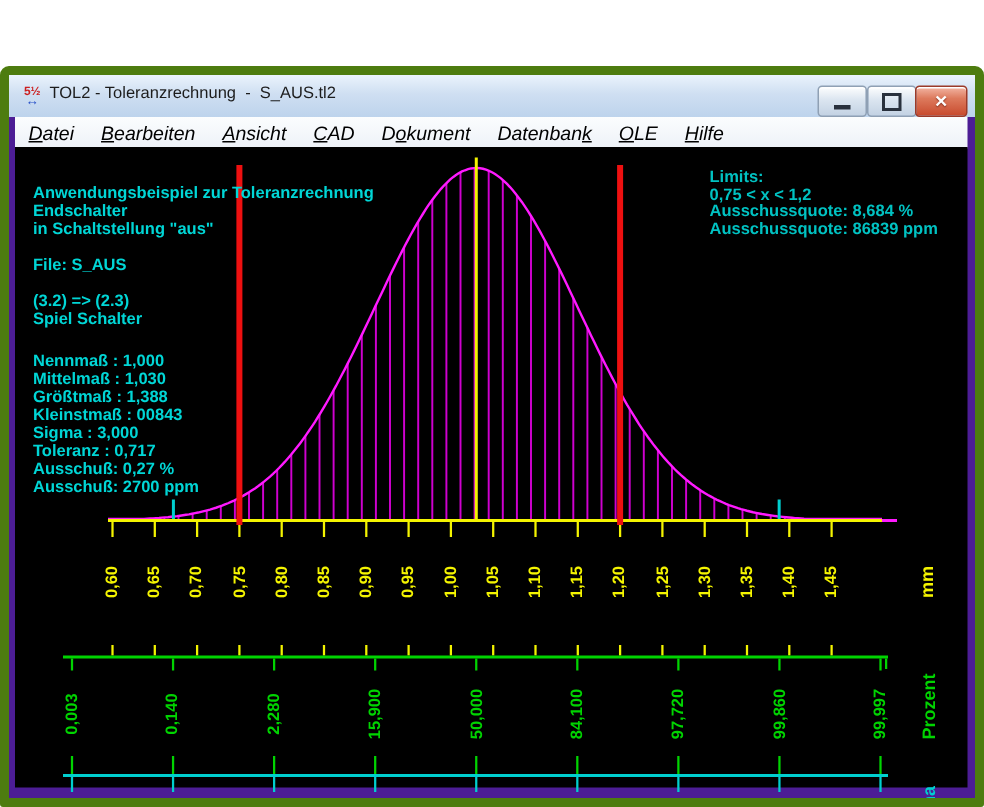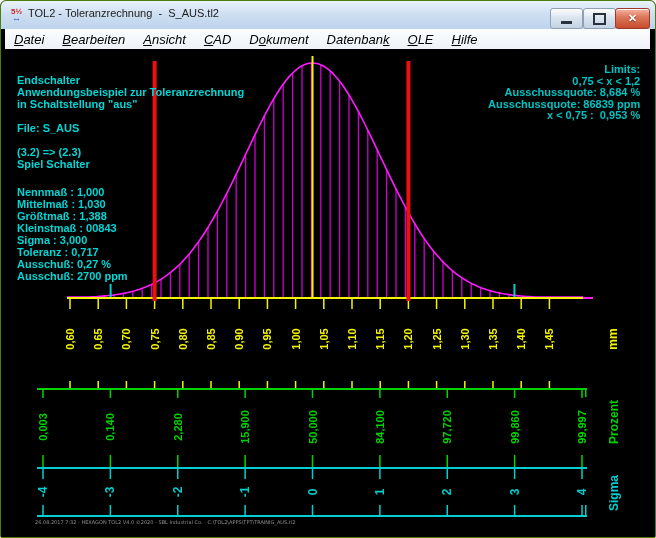--- a/index.html
+++ b/index.html
@@ -1,17 +1,17 @@
 <!DOCTYPE html>
 <html><head>
 <meta charset="utf-8">
 <style>
   html,body{margin:0;padding:0;background:#fff;}
   #stage{position:relative;width:656px;height:538px;font-family:"Liberation Sans",sans-serif;overflow:hidden;}
-  .win{position:absolute;inset:0;background:#000000;border:1px solid #4d7c0f;border-radius:6px 6px 2px 2px;overflow:hidden;}
+  .win{position:absolute;inset:0;background:#4c1d95;border:6px solid #4d7c0f;border-radius:6px 6px 2px 2px;overflow:hidden;margin-top:44px;}
   .titlebar{position:absolute;top:0;left:0;right:0;height:28px;
     background:linear-gradient(#eaf3fc,#cfdff2 45%,#bdd3ec);}
   .title-text{position:absolute;left:27px;top:6px;font-size:11px;color:#1c1c1c;white-space:pre;}
   .app-icon{position:absolute;left:7px;top:5px;width:17px;height:17px;display:flex;flex-direction:column;
     align-items:center;justify-content:center;line-height:7px;font-weight:bold;}
   .app-icon .r5{color:#cc2020;font-size:8px;}
   .app-icon .arr{color:#2a52c8;font-size:9px;}
   .winbtn{position:absolute;top:7px;height:19px;width:31px;border:1px solid #8fa0b4;border-radius:3px;
     background:linear-gradient(#fdfefe,#dbe5f0 45%,#c3d2e3);display:flex;align-items:center;justify-content:center;
     box-shadow:inset 0 1px 0 #fff;}
@@ -22,21 +22,21 @@
   .menubar{position:absolute;top:28px;left:4px;right:5px;height:20px;
     background:linear-gradient(#fbfdfe,#eef2f8);border-bottom:1px solid #d2dae4;
     display:flex;align-items:center;font-size:13px;color:#000;}
   .menu-item{padding:2px 9px;white-space:nowrap;font-style:italic;}
   .client{position:absolute;top:48px;left:4px;right:5px;bottom:7px;background:#000;}
   .chart-layer{position:absolute;inset:0;}
   #chart-svg{position:absolute;left:0;top:0;}
   .tblock{position:absolute;font-weight:bold;font-size:11px;line-height:12px;white-space:pre;}
   .desc{left:16px;top:73px;color:#00d6d6;}
   .stats{left:16px;top:185px;color:#00d6d6;}
-  .limits{left:487px;top:63px;line-height:11.5px;color:#00c2c2;text-align:right;}
+  .limits{left:467px;top:63px;line-height:11.5px;color:#00c2c2;}
   .vlab{position:absolute;height:16px;line-height:16px;text-align:center;transform:rotate(-90deg);
     font-weight:bold;font-size:11px;white-space:nowrap;}
   .unit{font-size:12px;}
   .statusline{position:absolute;left:34px;top:518px;font-size:5px;line-height:6px;color:#8f8f8f;
     font-family:"DejaVu Sans",sans-serif;white-space:pre;}
 </style>
 </head>
 <body>
 
 <div id="stage">
@@ -201,23 +201,23 @@
           <rect x="512.875" y="504" width="1.5" height="11" fill="#00cfcf"></rect>
           <rect x="580.25" y="468" width="1.5" height="10" fill="#00cfcf"></rect>
           <rect x="580.25" y="504" width="1.5" height="11" fill="#00cfcf"></rect>
           <rect x="108.60800000000003" y="283" width="2" height="13" fill="#00cfcf"></rect>
           <rect x="512.432" y="283" width="2" height="13" fill="#00cfcf"></rect>
           <rect x="151.60000000000002" y="60" width="4" height="240" fill="#ee1010"></rect>
           <rect x="405.4" y="60" width="4" height="240" fill="#ee1010"></rect>
           <rect x="310.52000000000004" y="55" width="2" height="243" fill="#f4f400"></rect>
         </svg>
 
-      <div class="tblock desc"><div>Endschalter</div><div>Anwendungsbeispiel zur Toleranzrechnung</div><div>in Schaltstellung "aus"</div><div>&nbsp;</div><div>File: S_AUS</div><div>&nbsp;</div><div>(3.2) =&gt; (2.3)</div><div>Spiel Schalter</div></div>
+      <div class="tblock desc"><div>Anwendungsbeispiel zur Toleranzrechnung</div><div>Endschalter</div><div>in Schaltstellung "aus"</div><div>&nbsp;</div><div>File: S_AUS</div><div>&nbsp;</div><div>(3.2) =&gt; (2.3)</div><div>Spiel Schalter</div></div>
       <div class="tblock stats"><div>Nennmaß : 1,000</div><div>Mittelmaß : 1,030</div><div>Größtmaß : 1,388</div><div>Kleinstmaß : 00843</div><div>Sigma : 3,000</div><div>Toleranz : 0,717</div><div>Ausschuß: 0,27 %</div><div>Ausschuß: 2700 ppm</div></div>
-      <div class="tblock limits"><div>Limits:</div><div>0,75 &lt; x &lt; 1,2</div><div>Ausschussquote: 8,684 %</div><div>Ausschussquote: 86839 ppm</div><div>x &lt; 0,75 :  0,953 %</div></div>
+      <div class="tblock limits"><div>Limits:</div><div>0,75 &lt; x &lt; 1,2</div><div>Ausschussquote: 8,684 %</div><div>Ausschussquote: 86839 ppm</div></div>
 
       <div class="vlab unit" style="left:597px;top:330px;width:30px;color:#f4f400">mm</div>
       <div class="vlab unit" style="left:582px;top:413px;width:62px;color:#00d400">Prozent</div>
       <div class="vlab unit" style="left:586px;top:484px;width:54px;color:#00cfcf">Sigma</div>
 
       <div class="statusline">26.08.2017 7:32 - HEXAGON TOL2 V4.0 ©2020 - SBL Industrial Co. - C:\TOL2\APPS\TPT\TRAINIG_AUS.tl2</div>
     <div class="vlab" style="left: 47px; top: 330px; width: 44px; color: rgb(244, 244, 0);">0,60</div>
         <div class="vlab" style="left: 75.2px; top: 330px; width: 44px; color: rgb(244, 244, 0);">0,65</div>
         <div class="vlab" style="left: 103.4px; top: 330px; width: 44px; color: rgb(244, 244, 0);">0,70</div>
         <div class="vlab" style="left: 131.6px; top: 330px; width: 44px; color: rgb(244, 244, 0);">0,75</div>

